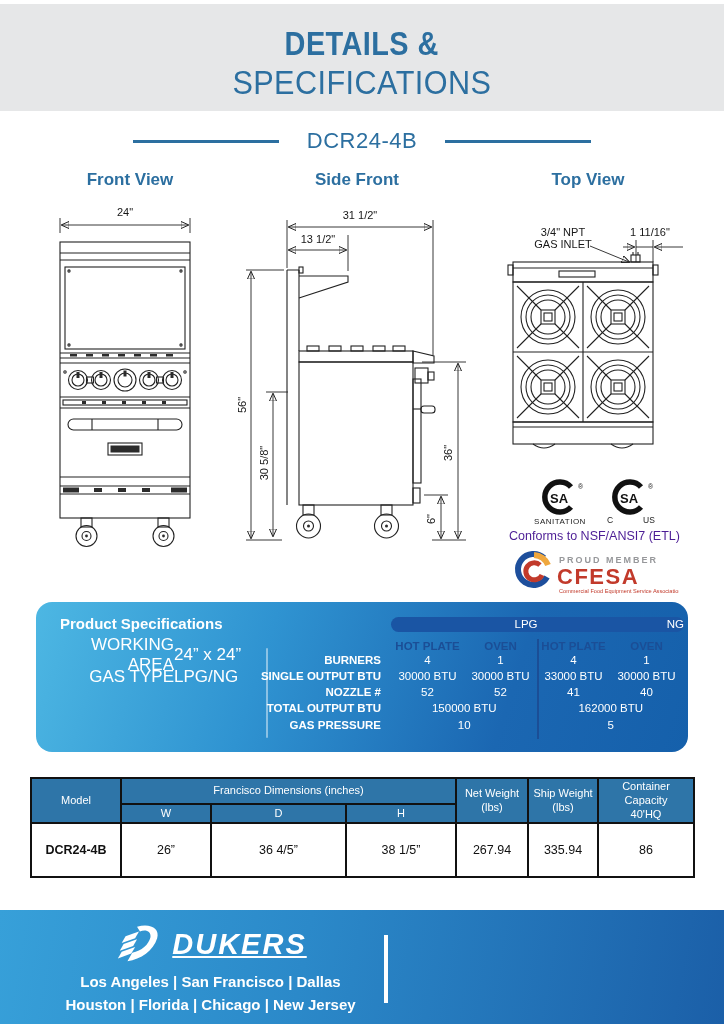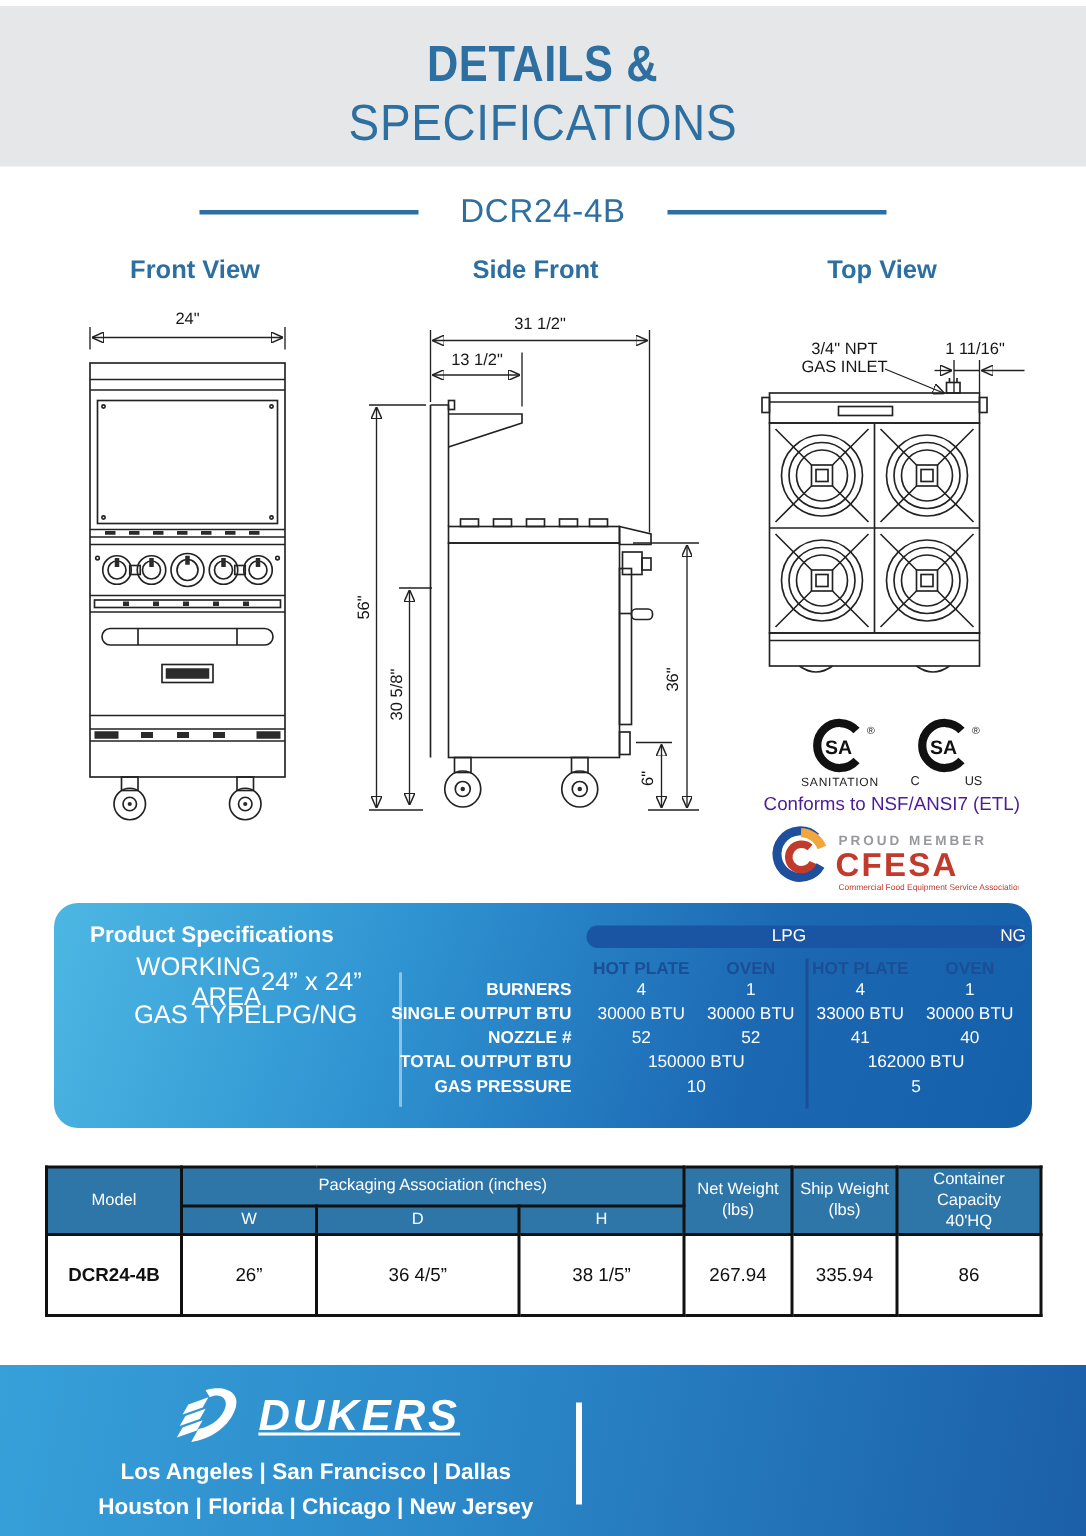--- a/index.html
+++ b/index.html
@@ -391,21 +391,21 @@
           <col style="width:90px">
           <col style="width:135px">
           <col style="width:110px">
         <col style="width:72px">
           <col style="width:70px">
           <col style="width:96px">
       </colgroup>
       <tbody>
           <tr class="h1">
         <th rowspan="2">Model</th>
-        <th colspan="3">Packaging Association (inches)</th>
+        <th colspan="3">Francisco Dimensions (inches)</th>
         <th rowspan="2">
               <div>Net Weight</div>
               <div>(lbs)</div>
             </th>
         <th rowspan="2">
               <div>Ship Weight</div>
               <div>(lbs)</div>
             </th>
         <th rowspan="2">
               <div>Container Capacity</div>

